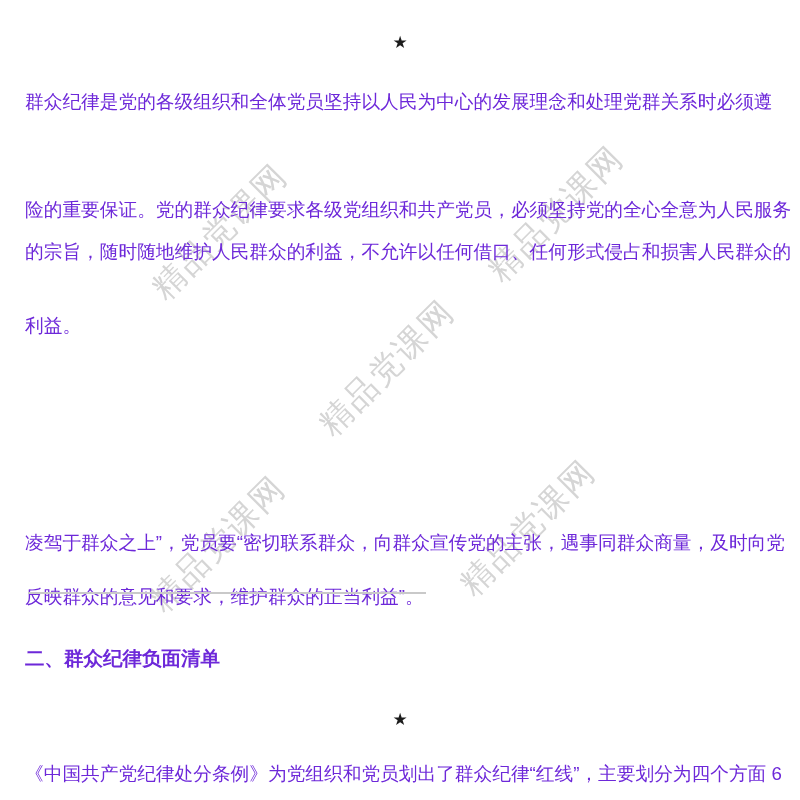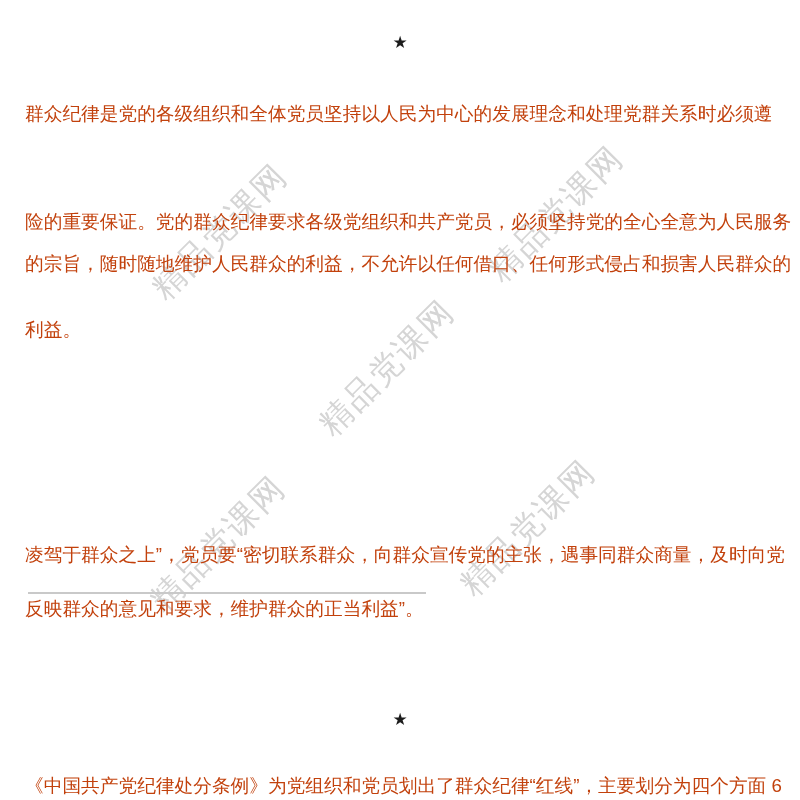--- a/index.html
+++ b/index.html
@@ -28,22 +28,21 @@
   .wm.w3{left:556px;top:214px;}
   .wm.w4{left:218px;top:544px;}
   .wm.w5{left:528px;top:528px;}
   
   .tline{
     position:absolute;
     left:25px;
     white-space:nowrap;
     font-size:18.7px;
     line-height:1.1;
-    color:#c2410c;
-    margin-top:12px;
+    color:#6d28d9;
   }
   .heading{font-weight:bold;font-size:19.5px;}
   .star{
     position:absolute;
     left:0;width:800px;
     text-align:center;
     font-size:17px;
     line-height:1;
     color:#1c1c1c;
   }
@@ -63,25 +62,26 @@
   <div class="wm w2">精品党课网</div>
   <div class="wm w3">精品党课网</div>
   <div class="wm w4">精品党课网</div>
   <div class="wm w5">精品党课网</div>
 
   <div class="star" style="top:34px">★</div>
 
   <div class="tline" style="top:92px">群众纪律是党的各级组织和全体党员坚持以人民为中心的发展理念和处理党群关系时必须遵</div>
   <div class="tline" style="top:200px">险的重要保证。党的群众纪律要求各级党组织和共产党员，必须坚持党的全心全意为人民服务</div>
   <div class="tline" style="top:242px">的宗旨，随时随地维护人民群众的利益，不允许以任何借口、任何形式侵占和损害人民群众的</div>
-  <div class="tline" style="top:308px">利益。</div>
+  <div class="tline" style="top:316px">利益。</div>
 
   <div class="tline" style="top:533px">凌驾于群众之上”，党员要“密切联系群众，向群众宣传党的主张，遇事同群众商量，及时向党</div>
   <div class="tline" style="top:587px">反映群众的意见和要求，维护群众的正当利益”。</div>
 
   <div class="underline"></div>
 
+  <div class="tline heading" style="top:648px">二、群众纪律负面清单</div>
 
   <div class="star" style="top:711px">★</div>
 
   <div class="tline" style="top:764px">《中国共产党纪律处分条例》为党组织和党员划出了群众纪律“红线”，主要划分为四个方面 6</div>
 
 </div>
 
 </body></html>

